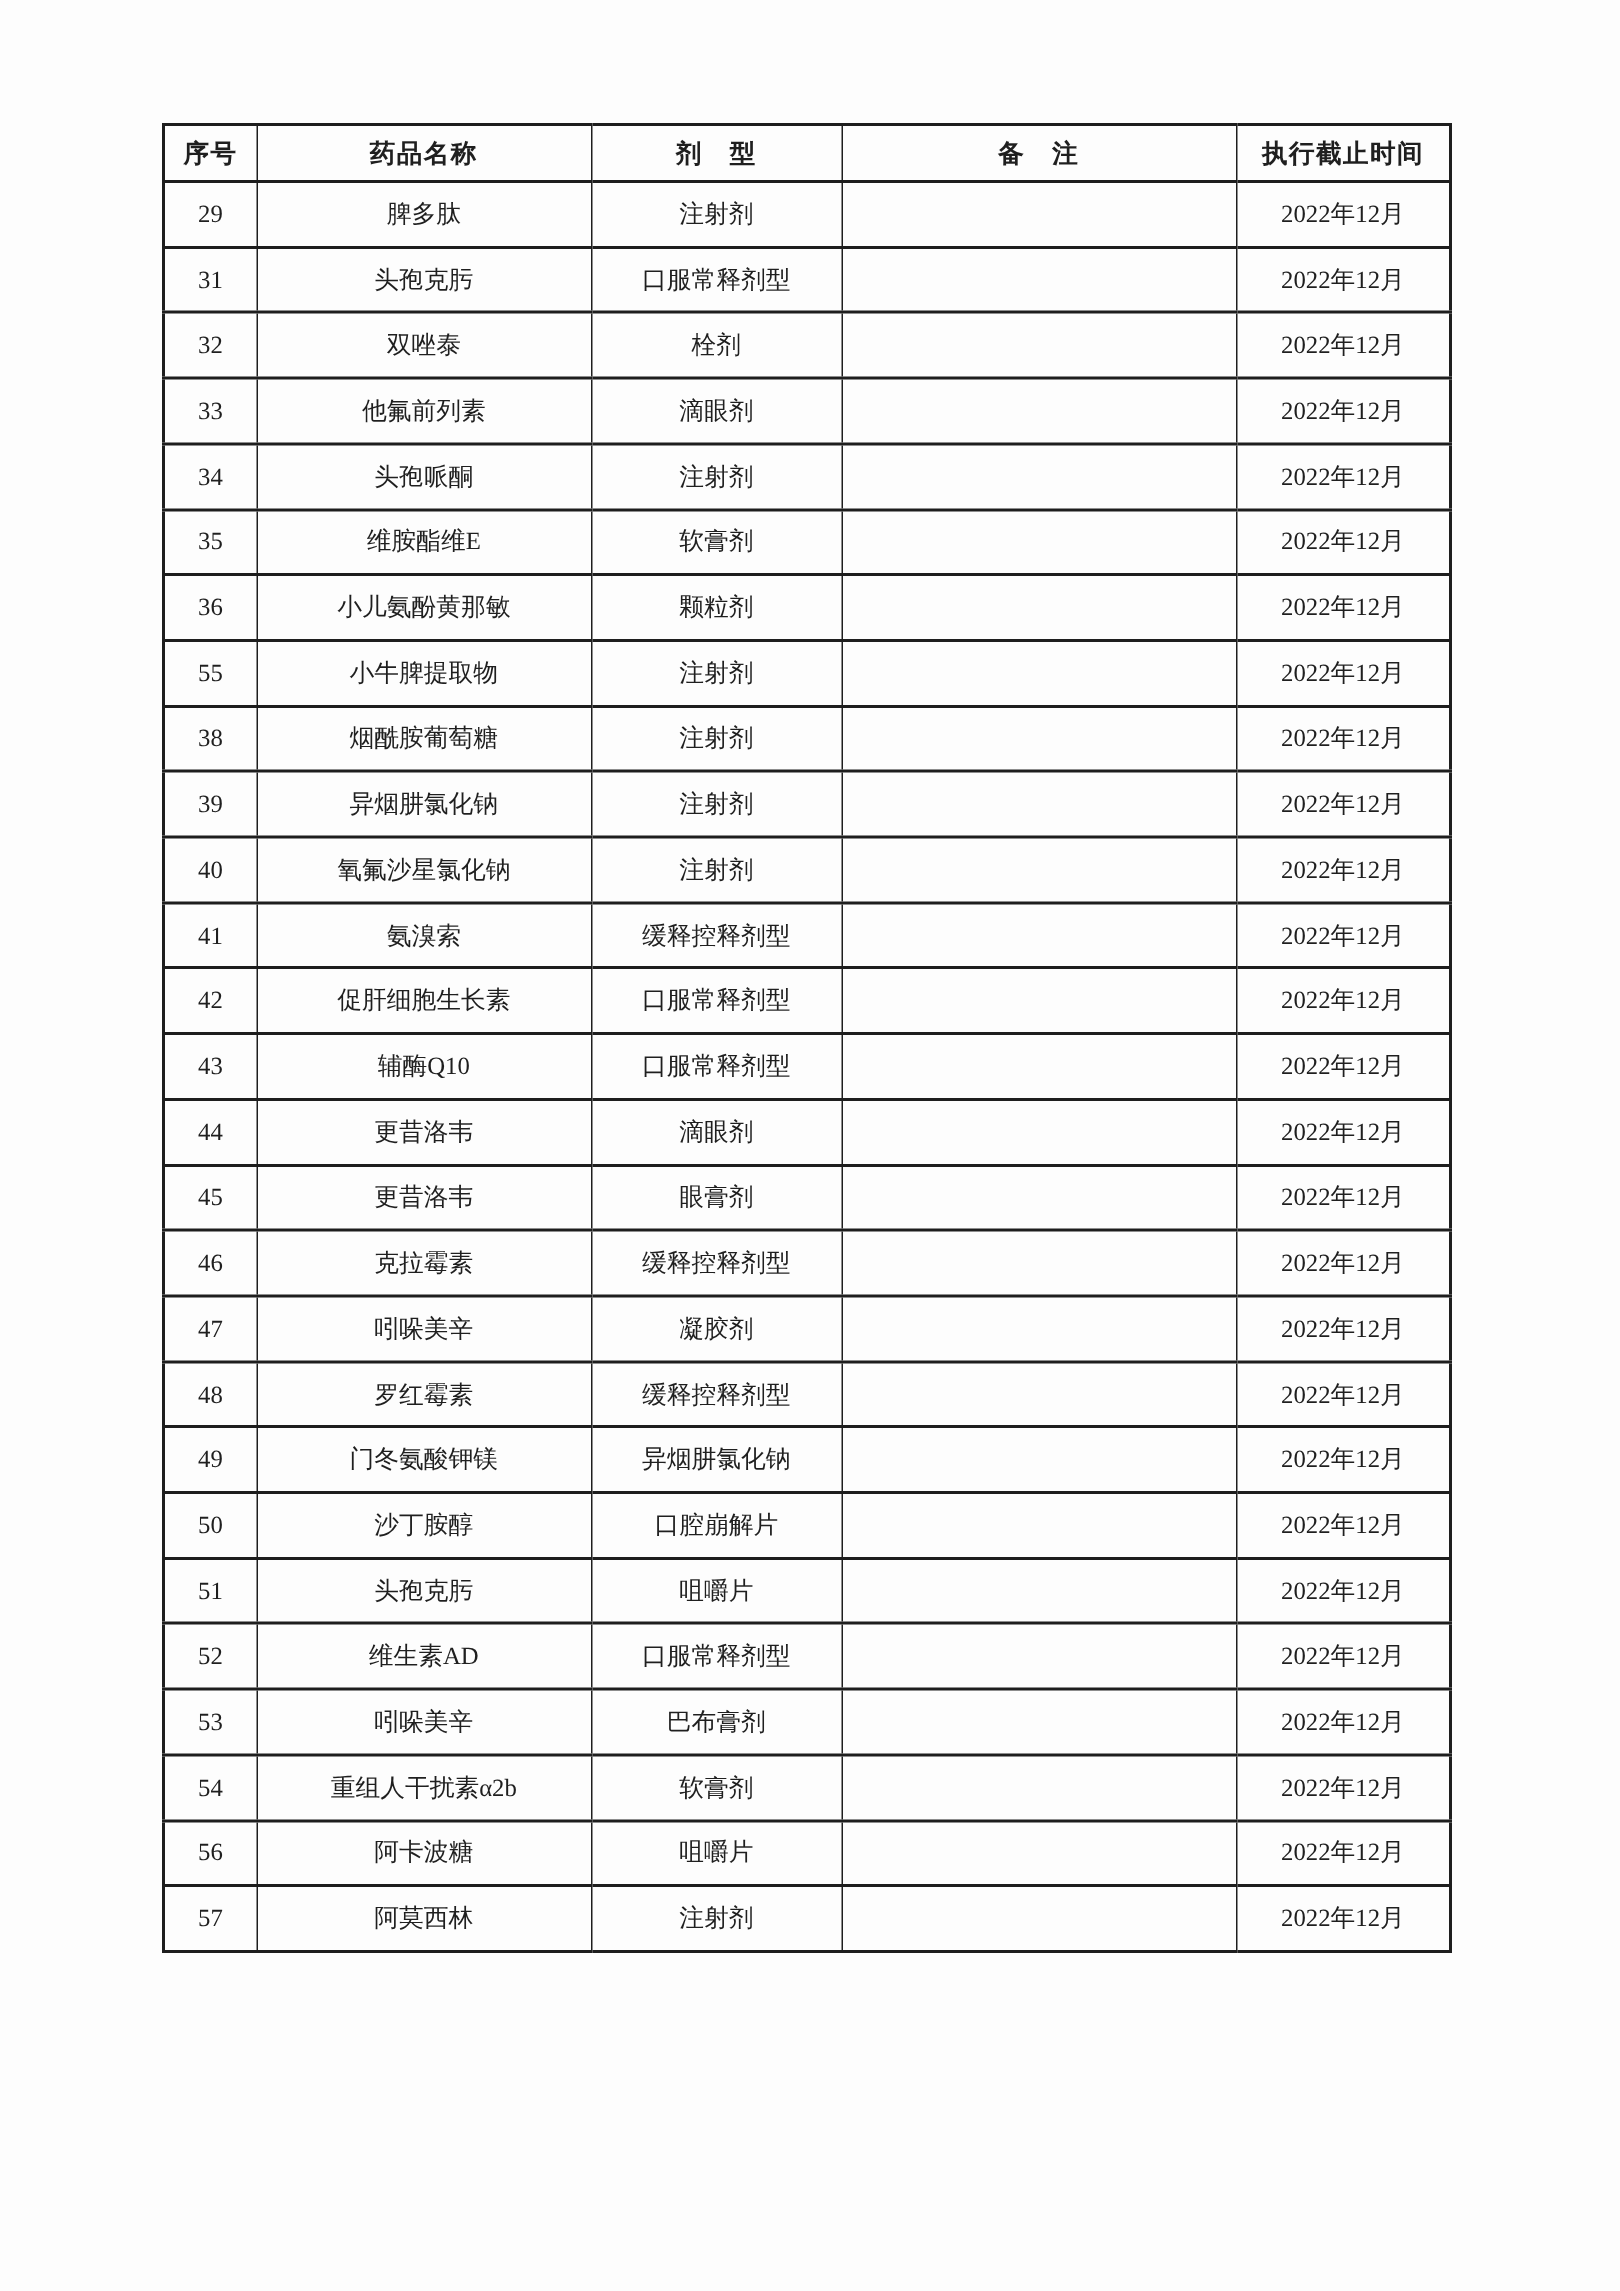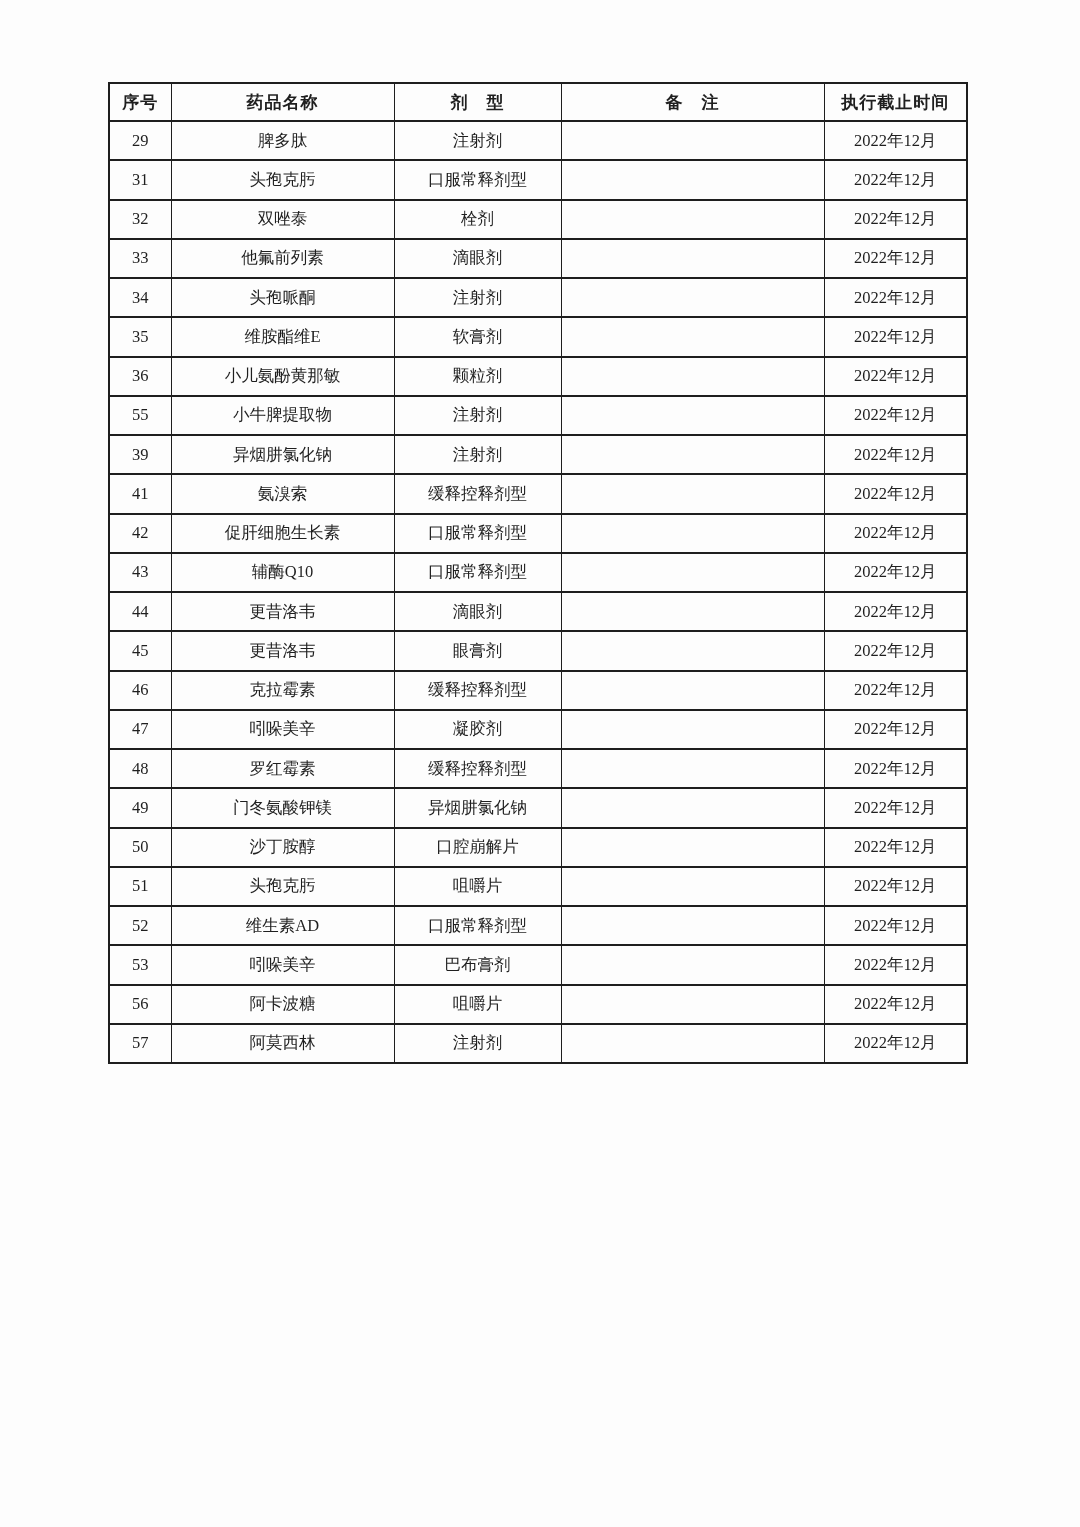--- a/index.html
+++ b/index.html
@@ -23,21 +23,21 @@
     width:1080px;
     height:1527px;
     background:var(--bg);
     overflow:hidden;
   }
   table.drug-table{
     position:absolute;
     left:108px;
     top:82px;
     width:858px;
-    height:982px;
+    height:1220px;
     border-collapse:collapse;
     table-layout:fixed;
     border:2px solid var(--border);
   }
   .drug-table th,
   .drug-table td{
     border-left:1px solid var(--border);
     border-right:1px solid var(--border);
     border-top:2px solid var(--border);
     border-bottom:2px solid var(--border);
@@ -142,29 +142,43 @@
   </tr>
 
   <tr>
     <td>55</td>
     <td>小牛脾提取物</td>
     <td>注射剂</td>
     <td></td>
     <td>2022年12月</td>
   </tr>
 
+  <tr>
+    <td>38</td>
+    <td>烟酰胺葡萄糖</td>
+    <td>注射剂</td>
+    <td></td>
+    <td>2022年12月</td>
+  </tr>
 
   <tr>
     <td>39</td>
     <td>异烟肼氯化钠</td>
     <td>注射剂</td>
     <td></td>
     <td>2022年12月</td>
   </tr>
 
+  <tr>
+    <td>40</td>
+    <td>氧氟沙星氯化钠</td>
+    <td>注射剂</td>
+    <td></td>
+    <td>2022年12月</td>
+  </tr>
 
   <tr>
     <td>41</td>
     <td>氨溴索</td>
     <td>缓释控释剂型</td>
     <td></td>
     <td>2022年12月</td>
   </tr>
 
   <tr>
@@ -256,20 +270,27 @@
   </tr>
 
   <tr>
     <td>53</td>
     <td>吲哚美辛</td>
     <td>巴布膏剂</td>
     <td></td>
     <td>2022年12月</td>
   </tr>
 
+  <tr>
+    <td>54</td>
+    <td>重组人干扰素α2b</td>
+    <td>软膏剂</td>
+    <td></td>
+    <td>2022年12月</td>
+  </tr>
 
 
   <tr>
     <td>56</td>
     <td>阿卡波糖</td>
     <td>咀嚼片</td>
     <td></td>
     <td>2022年12月</td>
   </tr>
 

